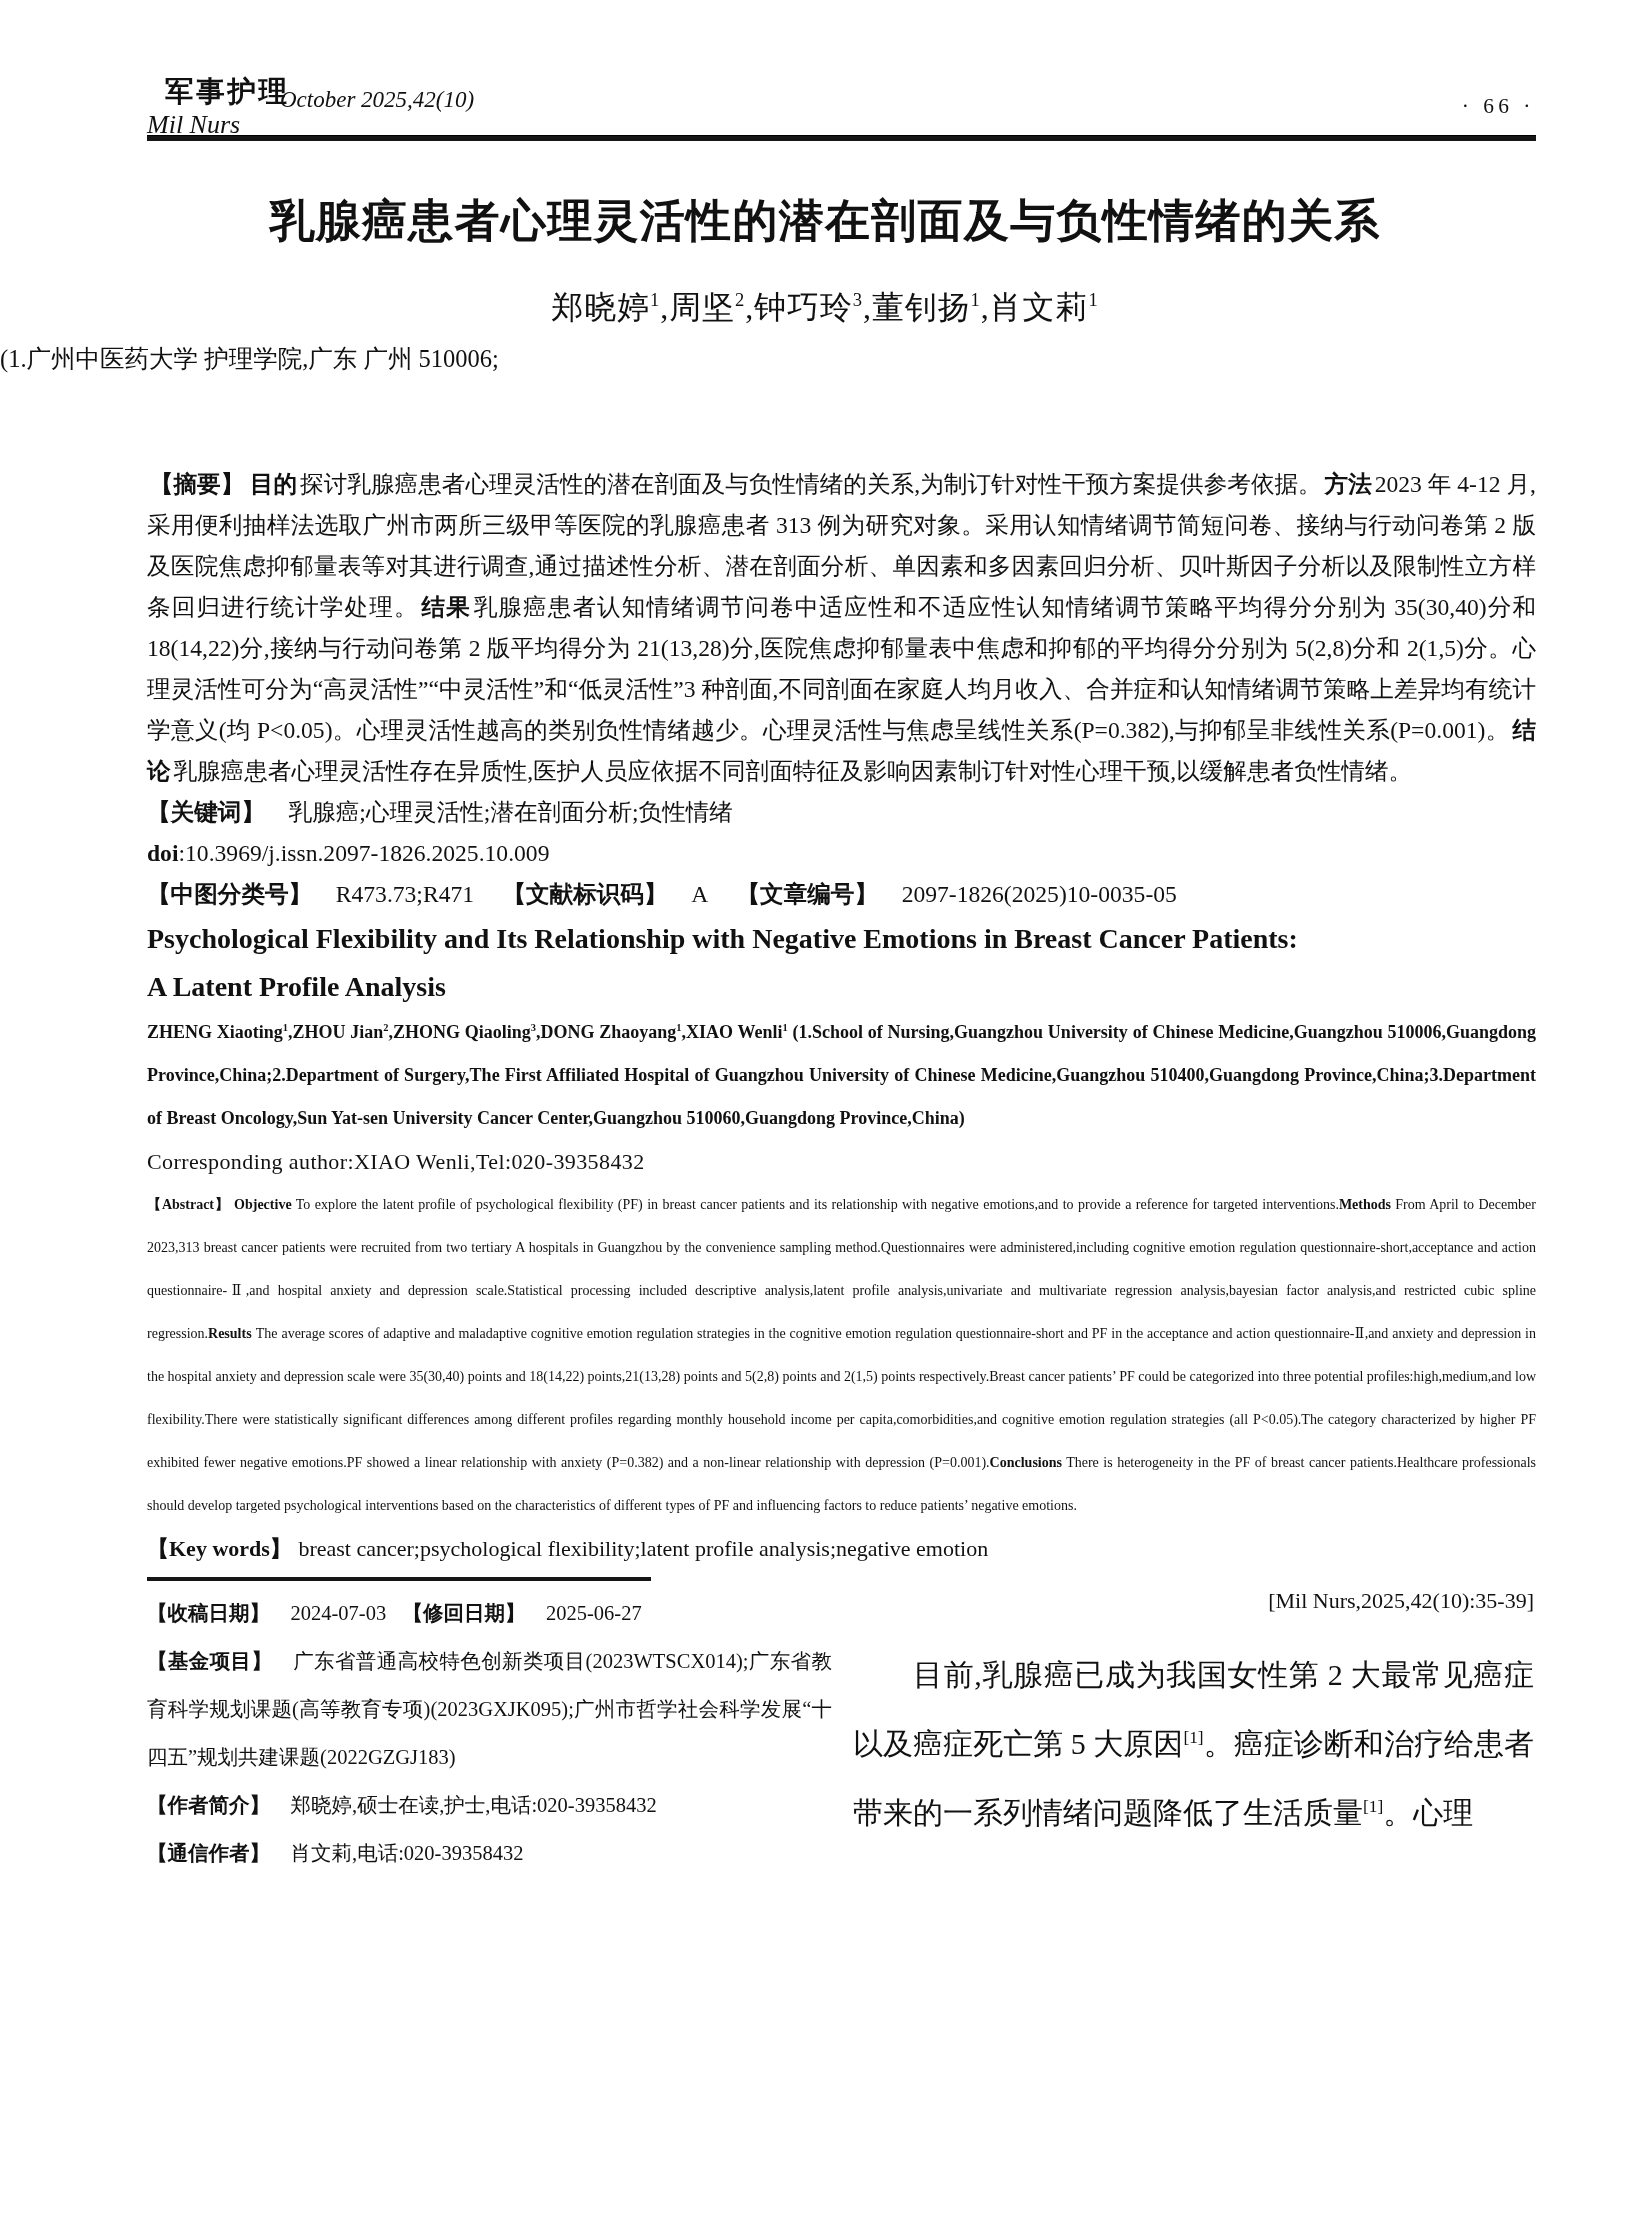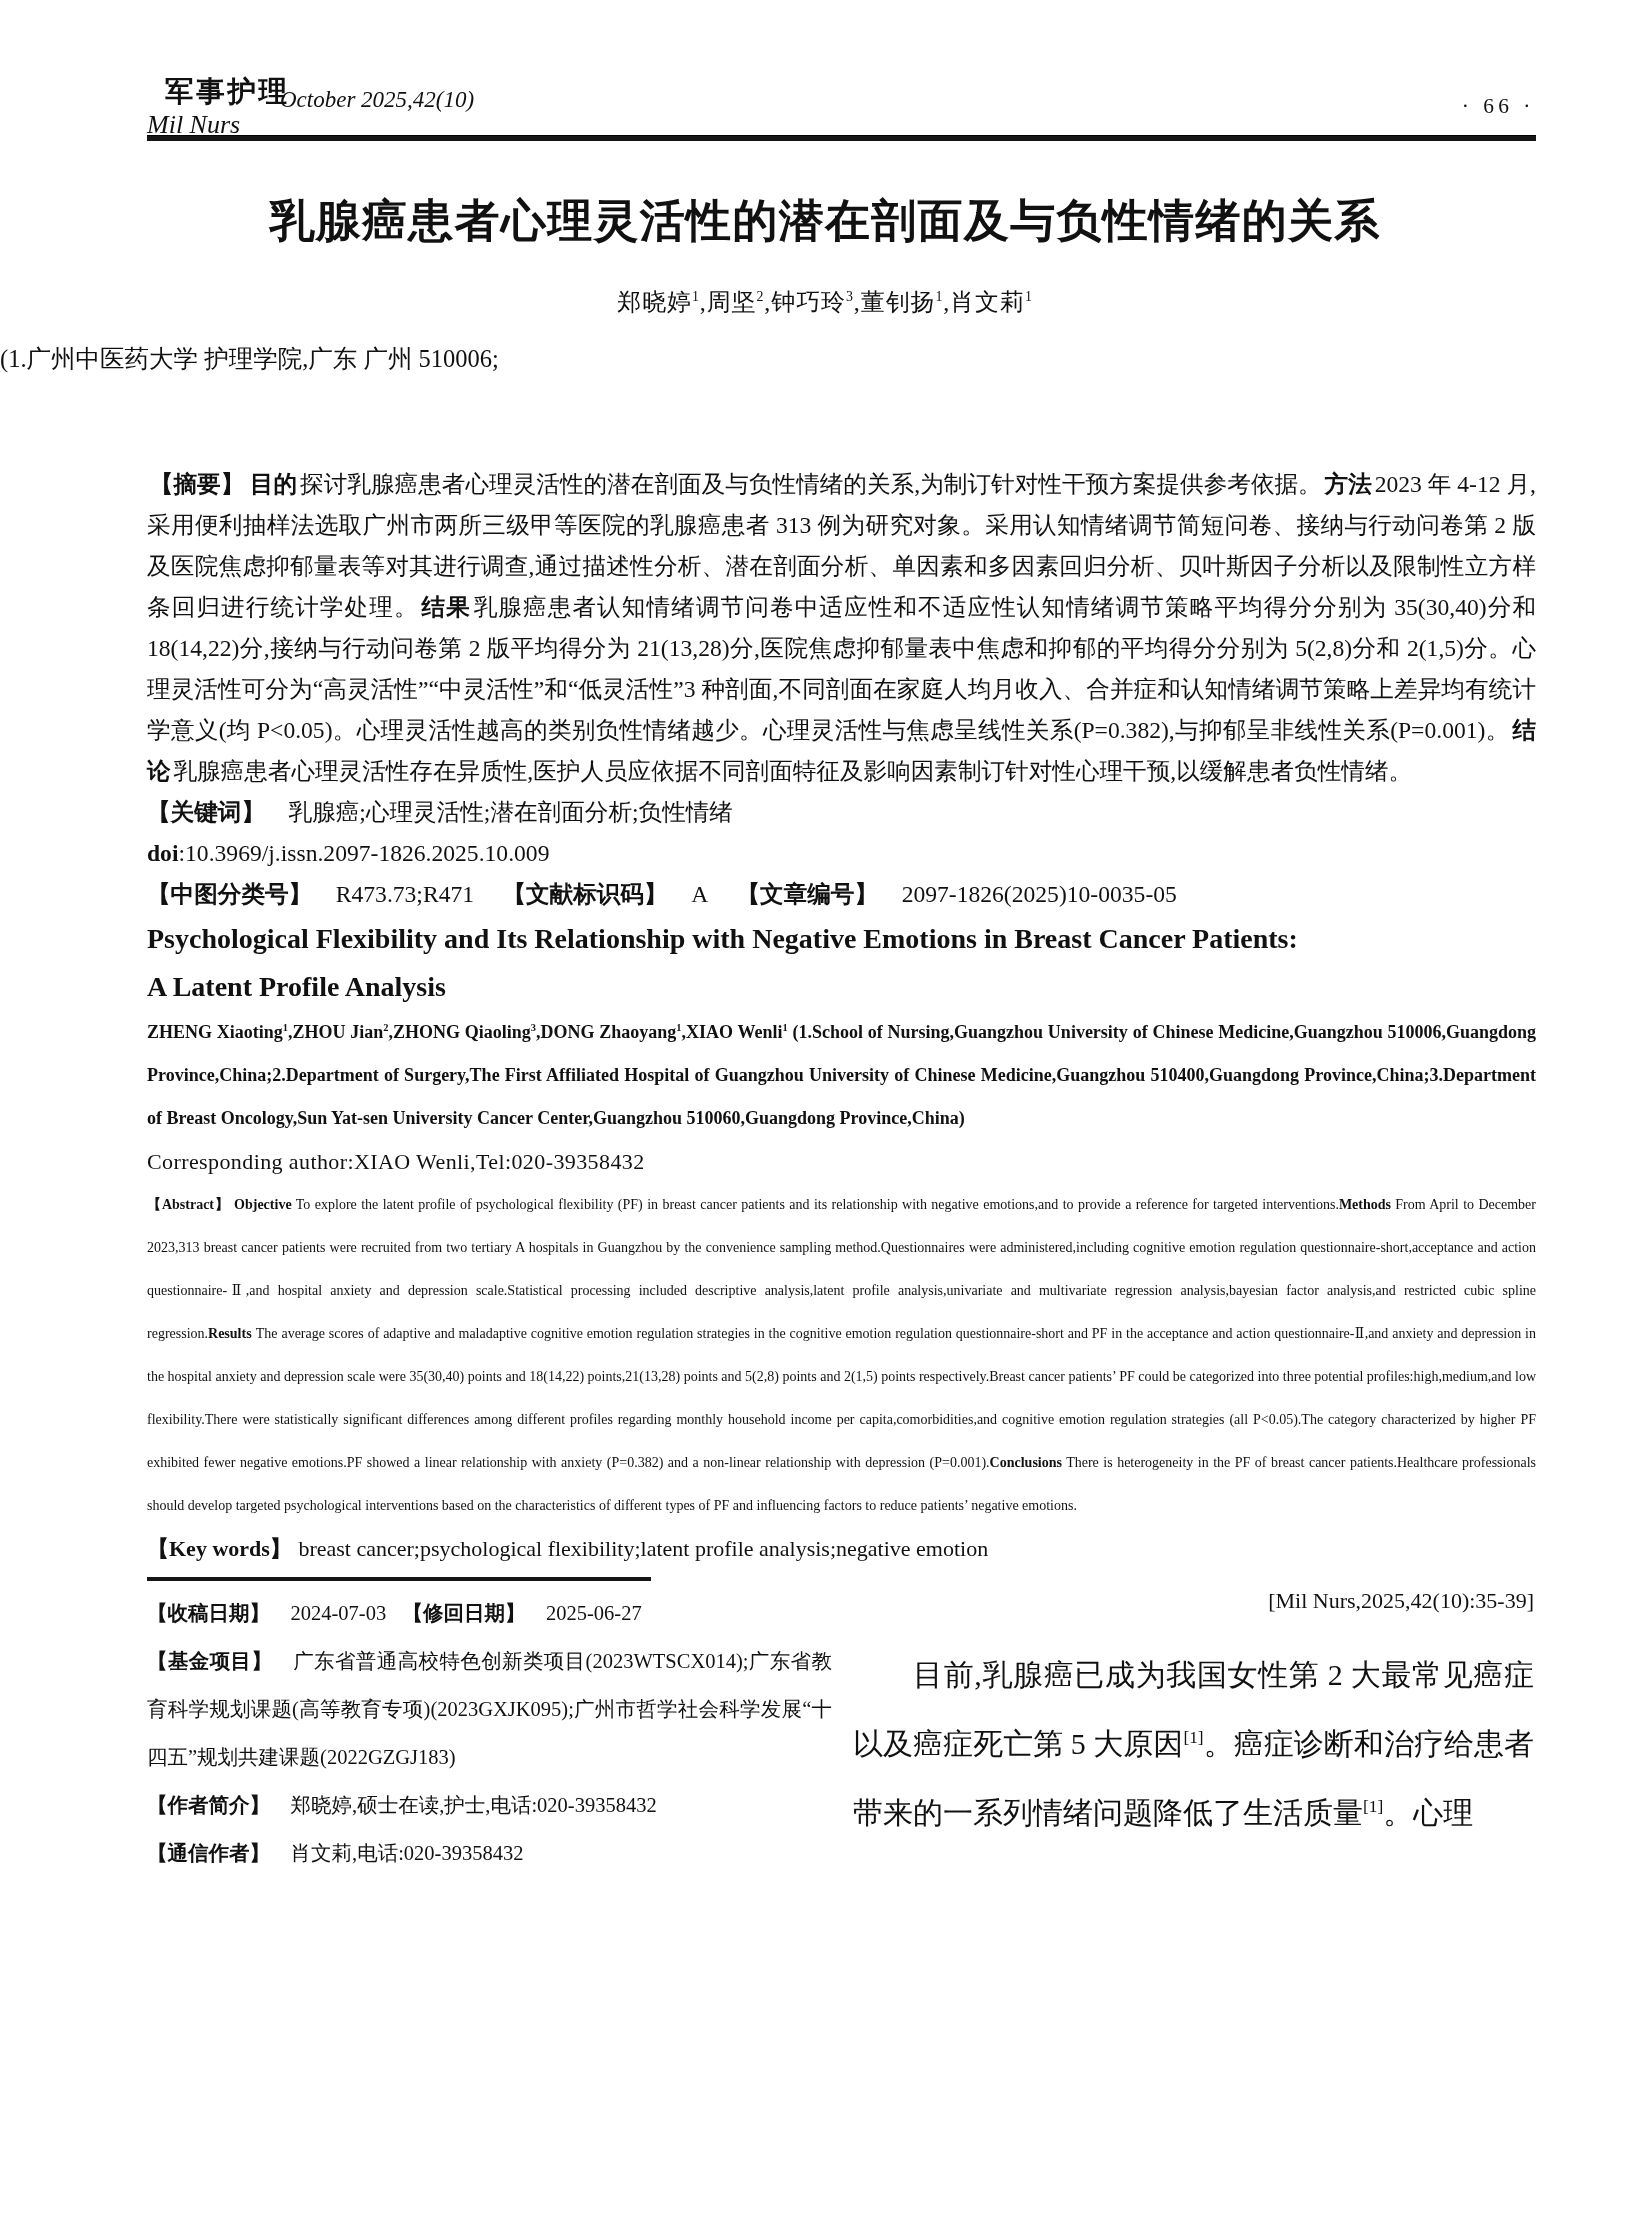--- a/index.html
+++ b/index.html
@@ -19,21 +19,21 @@
   .hdr-journal-cn{position:absolute;left:147px;top:73px;font-size:28.5px;font-weight:600;letter-spacing:2.7px;margin-left:18px;}
   .hdr-journal-en{position:absolute;left:147px;top:110px;font-size:26px;font-style:italic;}
   .hdr-issue{position:absolute;left:280px;top:87px;font-size:23px;font-style:italic;}
   .hdr-pageno{position:absolute;right:115px;top:94px;font-size:21.4px;letter-spacing:4.5px;}
   .hdr-rule{position:absolute;left:147px;top:135px;width:1389px;height:4.5px;background:#161616;border-top:0.9px solid #000;}
 
   
   .title-cn{position:absolute;left:0;top:191px;width:100%;text-align:center;
     font-size:45px;font-weight:bold;letter-spacing:1.3px;
     font-family:"Liberation Sans","DejaVu Sans",sans-serif;}
-  .authors-cn{position:absolute;left:0;top:286px;width:100%;text-align:center;font-size:24px;letter-spacing:0.9px;}
+  .authors-cn{position:absolute;left:0;top:286px;width:100%;text-align:center;font-size:32px;letter-spacing:0.9px;}
   .affil-cn-1{position:absolute;left:0;top:342px;width:100%;text-align:left;font-size:24.5px;}
   .affil-cn-2{position:absolute;left:0;top:390px;width:100%;text-align:center;font-size:24.5px;}
 
   
   .content{position:absolute;left:147px;top:464px;width:1389px;}
   .content p{margin:0;}
   .cn-abs{font-size:23.6px;line-height:41px;text-align:justify;}
   .cn-abs .bold{margin:0 0.12em;}
   .cn-kw,.doi-line,.clc-line{font-size:23.6px;line-height:41px;}
   .clc-line .gap{margin-left:1.2em;}

